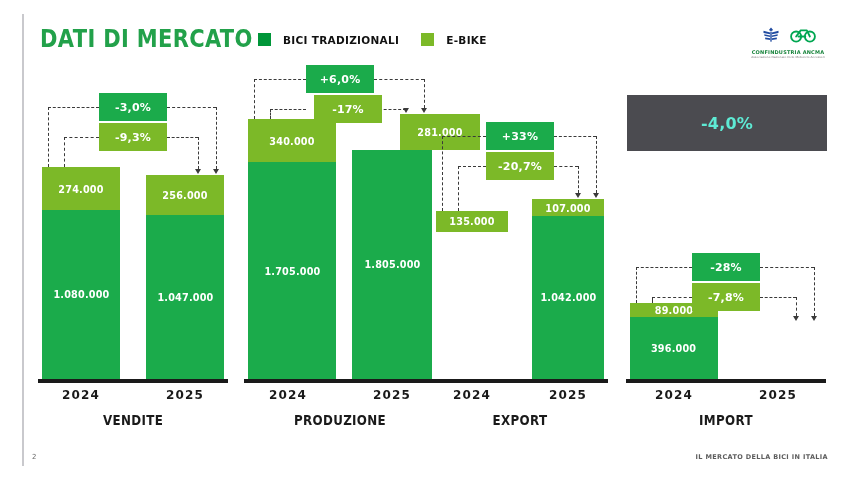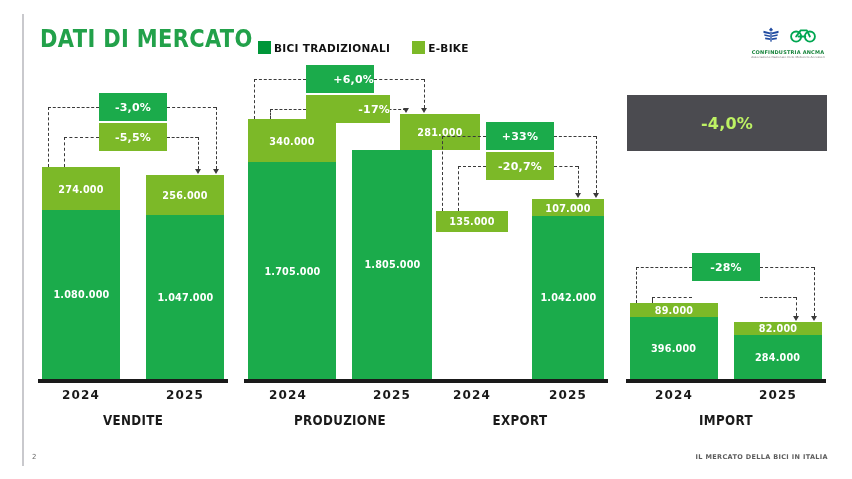--- a/index.html
+++ b/index.html
@@ -47,22 +47,21 @@
     position: absolute;
     left: 258px;
     top: 33px;
     display: flex;
     align-items: center;
     gap: 22px;
   }
   .legend-item {
     display: flex;
     align-items: center;
-    gap: 3px;
-    margin-top: 8px;
+    gap: 12px;
   }
   .legend-swatch {
     width: 13px;
     height: 13px;
     display: block;
   }
   .legend-label {
     font-family: "DejaVu Sans", sans-serif;
     font-weight: 700;
     font-size: 10.5px;
@@ -136,21 +135,21 @@
     color: #ffffff;
     letter-spacing: 0.1px;
     white-space: nowrap;
     transform: scaleX(0.95);
     transform-origin: left center;
   }
   .totals-pct {
     font-family: "DejaVu Sans", sans-serif;
     font-weight: 700;
     font-size: 16px;
-    color: #bef264;
+    color: #5eead4;
     letter-spacing: 0.2px;
   }
 
   
   .group {
     position: absolute;
   }
   .baseline {
     position: absolute;
     left: 0;
@@ -357,21 +356,21 @@
         <div class="arrow-head" style="left: 213px; top: 169.081px;"></div>
         <div class="conn-v" style="left: 64px; top: 137px; height: 30.099px;"></div>
         <div class="conn-h" style="left: 64px; top: 137px; width: 35px;"></div>
         <div class="conn-h" style="left: 167px; top: 137px; width: 31px;"></div>
         <div class="conn-v" style="left: 198px; top: 137px; height: 32.0805px;"></div>
         <div class="arrow-head" style="left: 195px; top: 169.081px;"></div>
         <div class="badge badge-trad" style="left: 99px; top: 93px; width: 68px; height: 28px;">
           <span class="badge-text">-3,0%</span>
         </div>
         <div class="badge badge-ebike" style="left: 99px; top: 123px; width: 68px; height: 28px;">
-          <span class="badge-text">-5,5%</span>
+          <span class="badge-text">-9,3%</span>
         </div>
       </div>
       <div class="group" style="left: 0px; top: 0px; width: 852px; height: 479px;">
         <div class="bar" style="left: 248px; top: 119.285px; width: 88px; height: 259.715px;">
           <div class="seg seg-ebike" style="height: 43.18px;">
             <span class="seg-label">340.000</span>
           </div>
           <div class="seg seg-trad" style="height: 216.535px;">
             <span class="seg-label">1.705.000</span>
           </div>
@@ -391,24 +390,24 @@
         <div class="conn-v" style="left: 254px; top: 79px; height: 40.285px;"></div>
         <div class="conn-h" style="left: 254px; top: 79px; width: 52px;"></div>
         <div class="conn-h" style="left: 374px; top: 79px; width: 50px;"></div>
         <div class="conn-v" style="left: 424px; top: 79px; height: 29.078px;"></div>
         <div class="arrow-head" style="left: 421px; top: 108.078px;"></div>
         <div class="conn-v" style="left: 270px; top: 109px; height: 10.285px;"></div>
         <div class="conn-h" style="left: 270px; top: 109px; width: 36px;"></div>
         <div class="conn-h" style="left: 374px; top: 109px; width: 32px;"></div>
         <div class="conn-v" style="left: 406px; top: 108.078px; height: 0.922px;"></div>
         <div class="arrow-head" style="left: 403px; top: 108.078px;"></div>
-        <div class="badge badge-trad" style="left: 306px; top: 65px; width: 68px; height: 28px; justify-content: flex-end;">
+        <div class="badge badge-trad" style="left: 306px; top: 65px; width: 68px; height: 28px;">
           <span class="badge-text">+6,0%</span>
         </div>
-        <div class="badge badge-ebike" style="left: 306px; top: 95px; width: 84px; height: 28px; justify-content: flex-end;">
+        <div class="badge badge-ebike" style="left: 314px; top: 95px; width: 68px; height: 28px;">
           <span class="badge-text">-17%</span>
         </div>
       </div>
       <div class="group" style="left: 0px; top: 0px; width: 852px; height: 479px;">
         <div class="bar" style="left: 436px; top: 210.762px; width: 72px; height: 168.238px;">
           <div class="seg seg-ebike" style="height: 21.1275px;">
             <span class="seg-label">135.000</span>
           </div>
         </div>
         <div class="year-label" style="left: 436px; width: 72px; top: 388px;">2024</div>
@@ -443,43 +442,38 @@
       <div class="group" style="left: 0px; top: 0px; width: 852px; height: 479px;">
         <div class="bar" style="left: 630px; top: 303.097px; width: 88px; height: 75.9025px;">
           <div class="seg seg-ebike" style="height: 13.9285px;">
             <span class="seg-label">89.000</span>
           </div>
           <div class="seg seg-trad" style="height: 61.974px;">
             <span class="seg-label">396.000</span>
           </div>
         </div>
         <div class="year-label" style="left: 630px; width: 88px; top: 388px;">2024</div>
-        <div class="bar" style="left: 734px; top: 321.721px; width: 88px; height: 57.279px;">
-          <div class="seg seg-ebike" style="height: 12.833px;">
-            <span class="seg-label">82.000</span>
-          </div>
-          <div class="seg seg-trad" style="height: 44.446px;">
-            <span class="seg-label">284.000</span>
-          </div>
-        </div>
         <div class="year-label" style="left: 734px; width: 88px; top: 388px;">2025</div>
         <div class="baseline" style="left: 626px; top: 379px; width: 200px;"></div>
         <div class="group-title" style="left: 629px; width: 194px; top: 412px;">IMPORT</div>
         <div class="conn-v" style="left: 636px; top: 267px; height: 36.0975px;"></div>
         <div class="conn-h" style="left: 636px; top: 267px; width: 56px;"></div>
         <div class="conn-h" style="left: 760px; top: 267px; width: 54px;"></div>
         <div class="conn-v" style="left: 814px; top: 267px; height: 48.721px;"></div>
         <div class="arrow-head" style="left: 811px; top: 315.721px;"></div>
         <div class="conn-v" style="left: 652px; top: 297px; height: 6.0975px;"></div>
         <div class="conn-h" style="left: 652px; top: 297px; width: 40px;"></div>
         <div class="conn-h" style="left: 760px; top: 297px; width: 36px;"></div>
         <div class="conn-v" style="left: 796px; top: 297px; height: 18.721px;"></div>
         <div class="arrow-head" style="left: 793px; top: 315.721px;"></div>
         <div class="badge badge-trad" style="left: 692px; top: 253px; width: 68px; height: 28px;">
           <span class="badge-text">-28%</span>
         </div>
+        <div class="badge badge-ebike" style="left: 692px; top: 283px; width: 68px; height: 28px;">
+          <span class="badge-text">-7,8%</span>
+        </div>
       </div>
     </div>
 
   <div class="page-num">2</div>
   <div class="footer-note">IL MERCATO DELLA BICI IN ITALIA</div>
 
 </div>
 
 </body></html>

